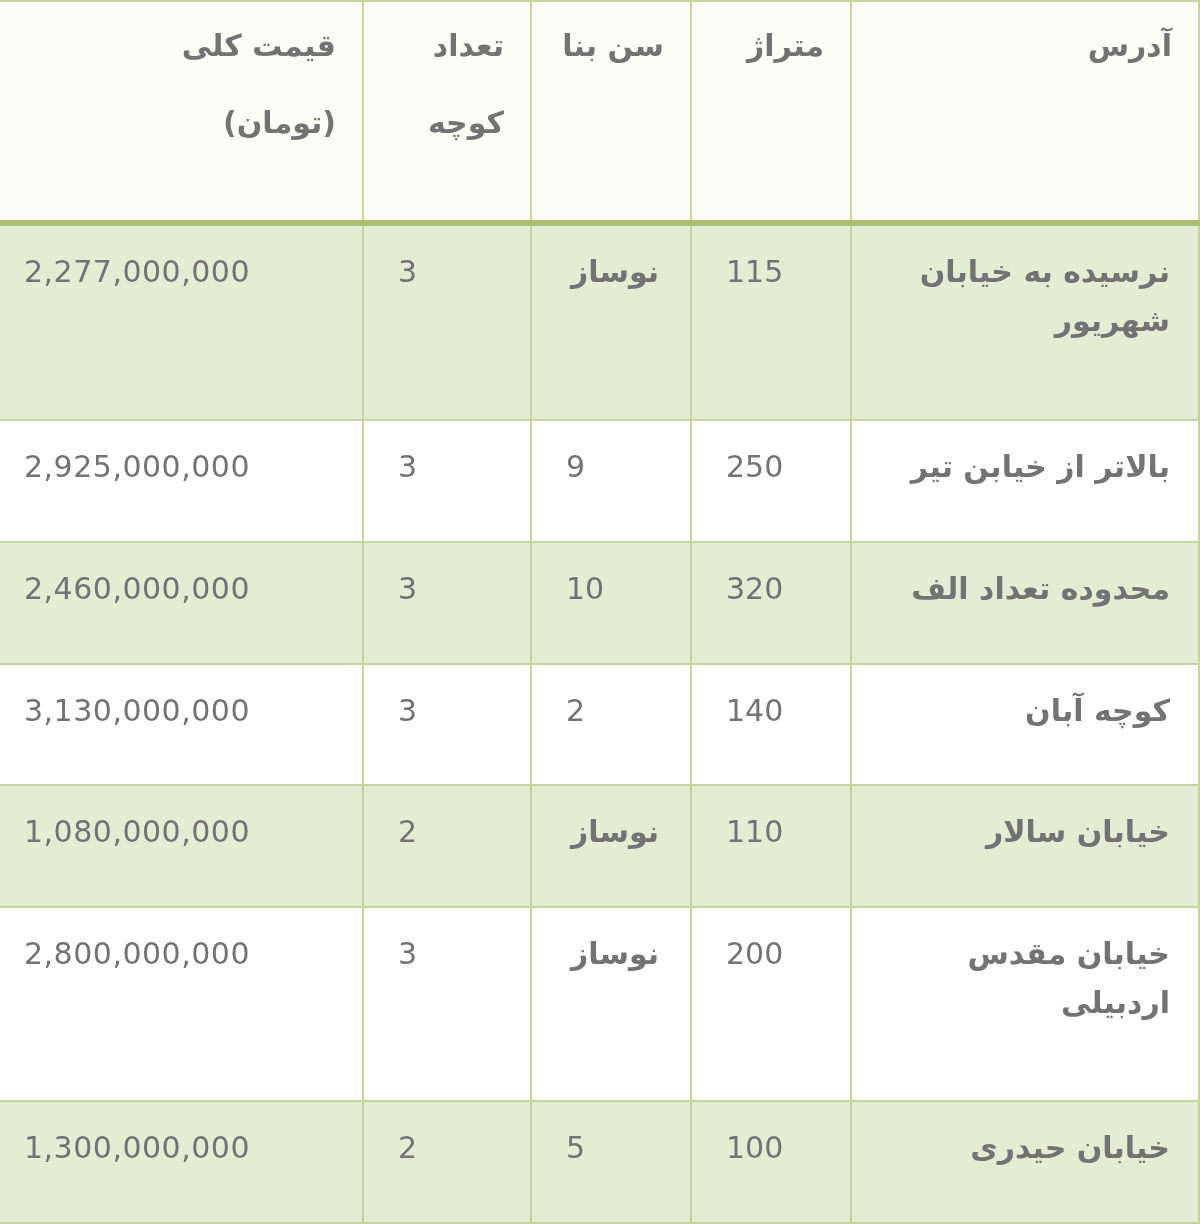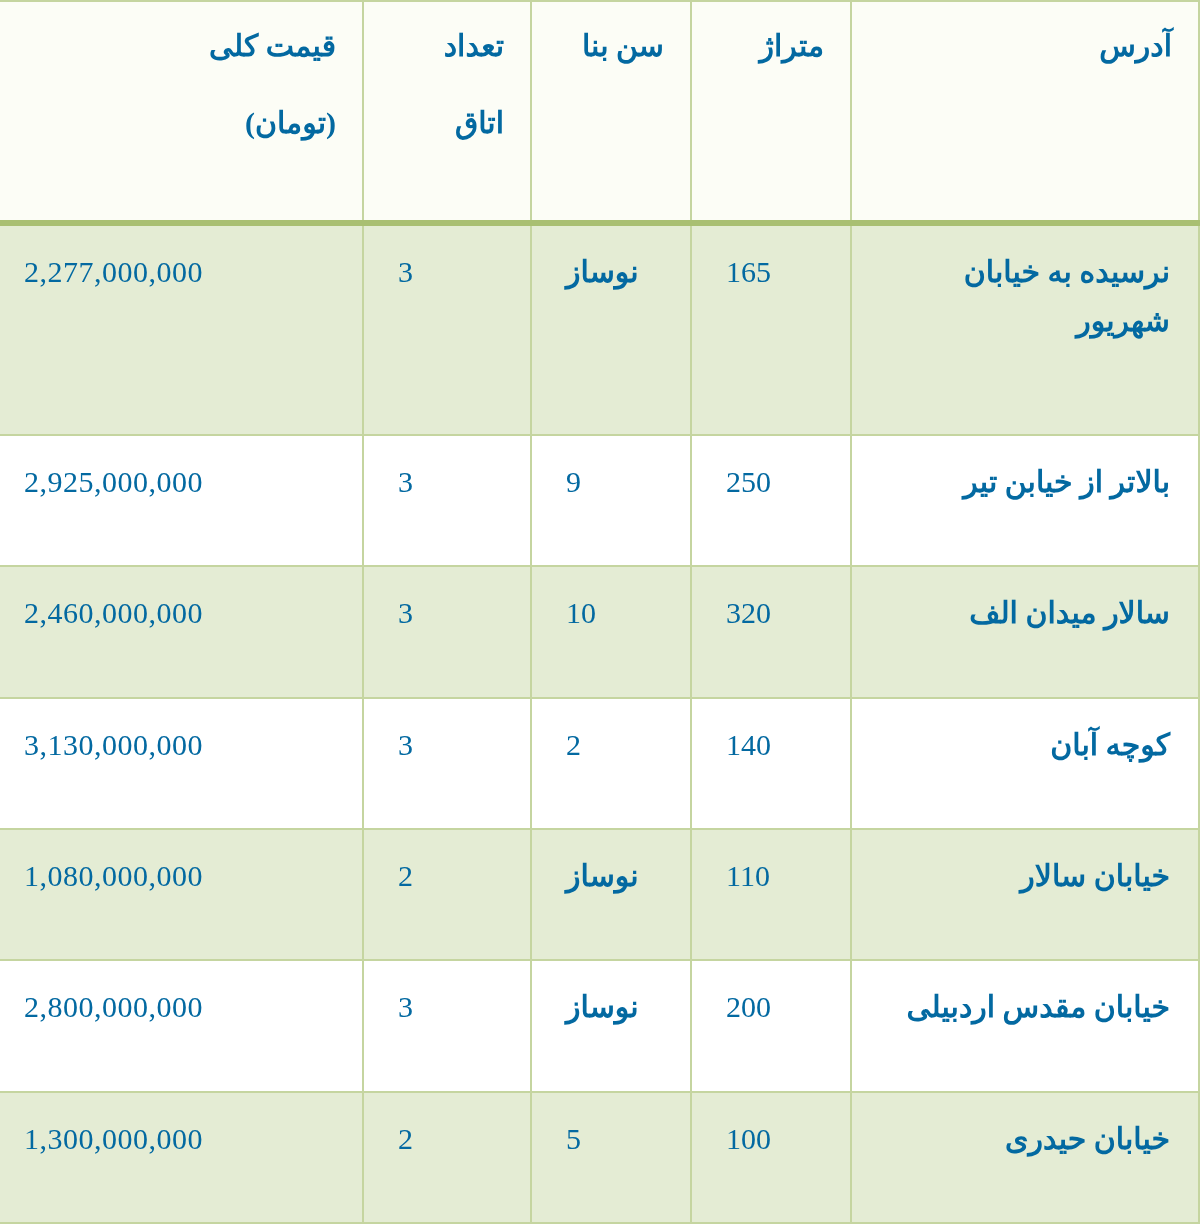--- a/index.html
+++ b/index.html
@@ -27,23 +27,22 @@
   #property-table col.col-rooms   { width: 168px; }
   #property-table col.col-price   { width: 364px; }
 
   #property-table th,
   #property-table td {
     border: 2px solid #c5d5a0;
     vertical-align: top;
     padding: 22px 26px 10px 26px;
     font-size: 30px;
     line-height: 1.62;
-    color: #0369a1;
+    color: #737373;
     box-sizing: border-box;
-    font-family: Liberation Serif, serif;
   }
 
   
   #property-table thead th {
     background: #fcfdf6;
     font-weight: bold;
     border-bottom: 6px solid #a9bf72;
     height: 222px;
     padding-top: 20px;
   }
@@ -64,21 +63,21 @@
   #property-table tbody td.cell-area,
   #property-table tbody td.cell-age,
   #property-table tbody td.cell-rooms {
     text-align: left;
     font-weight: normal;
     direction: ltr;
     padding-left: 34px;
   }
   #property-table tbody td.cell-age.is-text {
     direction: rtl;
-    text-align: left;
+    text-align: center;
     font-weight: bold;
   }
   #property-table tbody td.cell-price {
     text-align: left;
     direction: ltr;
     font-weight: normal;
     padding-left: 24px;
     letter-spacing: 0.5px;
   }
 
@@ -96,45 +95,45 @@
     <col class="col-rooms">
     <col class="col-price">
   </colgroup>
   <thead>
     <tr>
       <th class="cell-address">آدرس</th>
       <th class="cell-area">متراژ</th>
       <th class="cell-age">سن بنا</th>
       <th class="cell-rooms">
         <span class="hdr-line">تعداد</span>
-        <span class="hdr-line">اتاق</span>
+        <span class="hdr-line">کوچه</span>
       </th>
       <th class="cell-price">
         <span class="hdr-line">قیمت کلی</span>
         <span class="hdr-line">(تومان)</span>
       </th>
     </tr>
   </thead>
   <tbody>
     <tr class="row-shaded">
       <td class="cell-address">نرسیده به خیابان شهریور</td>
-      <td class="cell-area">165</td>
+      <td class="cell-area">115</td>
       <td class="cell-age is-text">نوساز</td>
       <td class="cell-rooms">3</td>
       <td class="cell-price">2,277,000,000</td>
     </tr>
     <tr class="row-plain">
       <td class="cell-address">بالاتر از خیابن تیر</td>
       <td class="cell-area">250</td>
       <td class="cell-age">9</td>
       <td class="cell-rooms">3</td>
       <td class="cell-price">2,925,000,000</td>
     </tr>
     <tr class="row-shaded">
-      <td class="cell-address">سالار میدان الف</td>
+      <td class="cell-address">محدوده تعداد الف</td>
       <td class="cell-area">320</td>
       <td class="cell-age">10</td>
       <td class="cell-rooms">3</td>
       <td class="cell-price">2,460,000,000</td>
     </tr>
     <tr class="row-plain">
       <td class="cell-address">کوچه آبان</td>
       <td class="cell-area">140</td>
       <td class="cell-age">2</td>
       <td class="cell-rooms">3</td>

